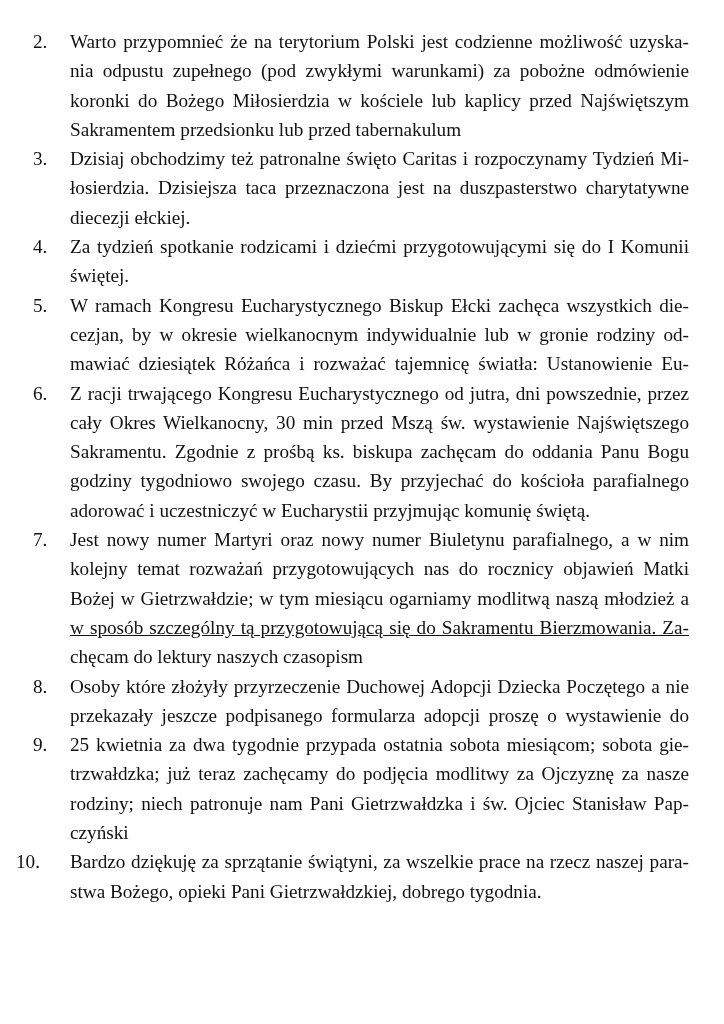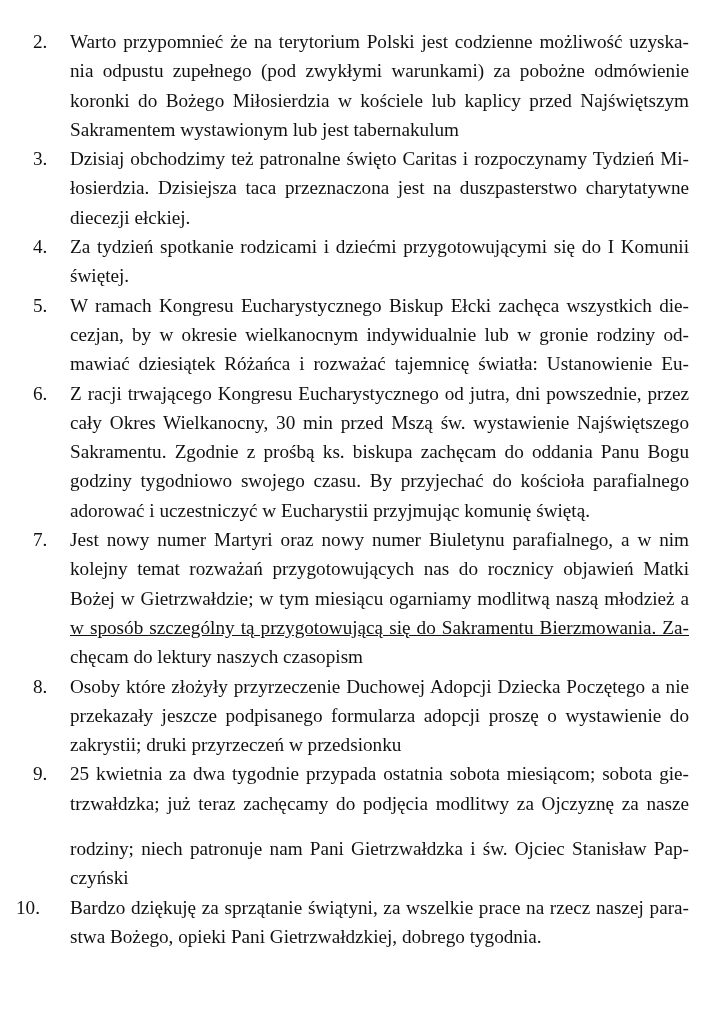--- a/index.html
+++ b/index.html
@@ -59,21 +59,21 @@
 <body>
 
 <div class="page">
   <ol class="notices">
 
     <li class="notice">
       <span class="num">2.</span>
       <span class="line" style="white-space: normal;">Warto przypomnieć że na terytorium Polski jest codzienne możliwość uzyska-</span>
       <span class="line" style="white-space: normal;">nia odpustu zupełnego (pod zwykłymi warunkami) za pobożne odmówienie</span>
       <span class="line" style="white-space: normal;">koronki do Bożego Miłosierdzia w kościele lub kaplicy przed Najświętszym</span>
-      <span class="line last" style="white-space: normal;">Sakramentem wystawionym lub jest tabernakulum</span>
+      <span class="line last" style="white-space: normal;">Sakramentem przedsionku lub przed tabernakulum</span>
     </li>
 
     <li class="notice">
       <span class="num">3.</span>
       <span class="line" style="white-space: normal;">Dzisiaj obchodzimy też patronalne święto Caritas i rozpoczynamy Tydzień Mi-</span>
       <span class="line" style="white-space: normal;">łosierdzia. Dzisiejsza taca przeznaczona jest na duszpasterstwo charytatywne</span>
       <span class="line last" style="white-space: normal;">diecezji ełckiej.</span>
     </li>
 
     <li class="notice">
@@ -104,28 +104,27 @@
       <span class="line" style="white-space: normal;">kolejny temat rozważań przygotowujących nas do rocznicy objawień Matki</span>
       <span class="line" style="white-space: normal;">Bożej w Gietrzwałdzie; w tym miesiącu ogarniamy modlitwą naszą młodzież a</span>
       <span class="line" style="white-space: normal; text-decoration: underline;">w sposób szczególny tą przygotowującą się do Sakramentu Bierzmowania. Za-</span>
       <span class="line last" style="white-space: normal;">chęcam do lektury naszych czasopism</span>
     </li>
 
     <li class="notice">
       <span class="num">8.</span>
       <span class="line" style="white-space: normal;">Osoby które złożyły przyrzeczenie Duchowej Adopcji Dziecka Poczętego a nie</span>
       <span class="line" style="white-space: normal;">przekazały jeszcze podpisanego formularza adopcji proszę o wystawienie do</span>
-      <span class="line last" style="white-space: normal;">zakrystii; druki przyrzeczeń w przedsionku</span>
     </li>
 
     <li class="notice">
       <span class="num">9.</span>
       <span class="line" style="white-space: normal;">25 kwietnia za dwa tygodnie przypada ostatnia sobota miesiącom; sobota gie-</span>
       <span class="line" style="white-space: normal;">trzwałdzka; już teraz zachęcamy do podjęcia modlitwy za Ojczyznę za nasze</span>
-      <span class="line" style="white-space: normal; margin-top: 16px;">rodziny; niech patronuje nam Pani Gietrzwałdzka i św. Ojciec Stanisław Pap-</span>
+      <span class="line" style="white-space: normal;">rodziny; niech patronuje nam Pani Gietrzwałdzka i św. Ojciec Stanisław Pap-</span>
       <span class="line last" style="white-space: normal;">czyński</span>
     </li>
 
     <li class="notice">
       <span class="num wide">10.</span>
       <span class="line" style="white-space: normal;">Bardzo dziękuję za sprzątanie świątyni, za wszelkie prace na rzecz naszej para-</span>
       <span class="line last" style="white-space: normal;">stwa Bożego, opieki Pani Gietrzwałdzkiej, dobrego tygodnia.</span>
     </li>
 
   </ol>

